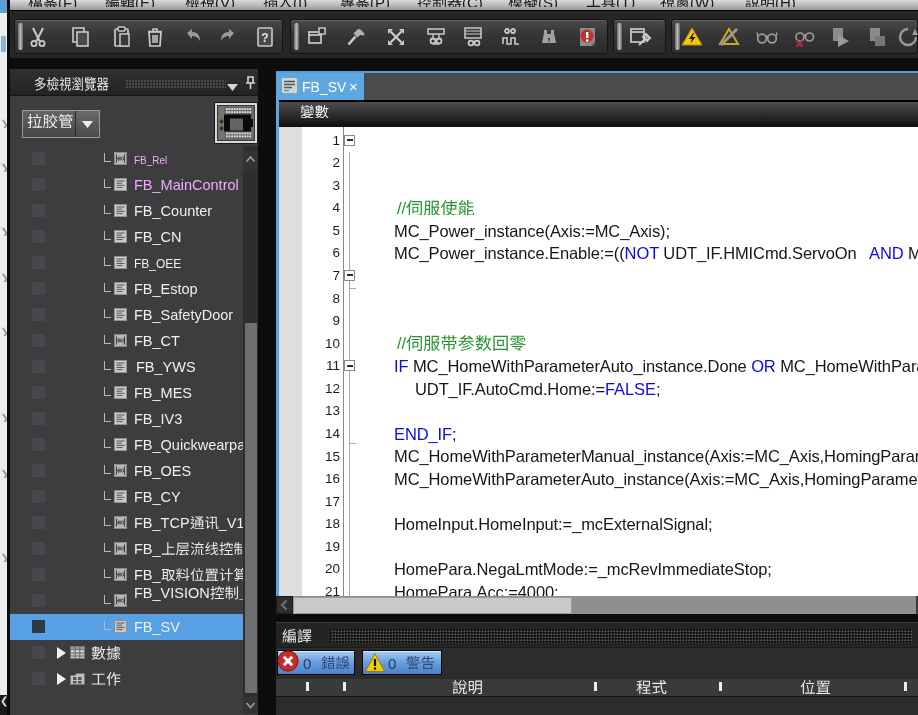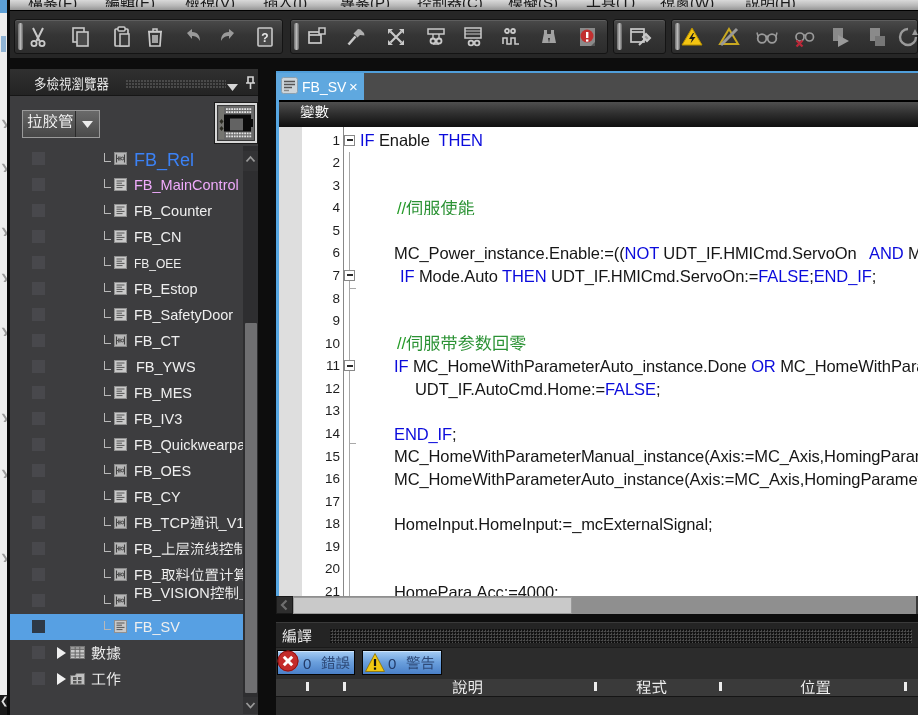--- a/index.html
+++ b/index.html
@@ -348,21 +348,21 @@
 <div class="abs" style="left:104px;top:153px;width:7px;height:9px;border-left:1.5px solid #b8b8b8;border-bottom:1.5px solid #b8b8b8"></div>
 <div class="abs" style="left:114px;top:152px;width:13px;height:13px">
     <svg width="13" height="13" viewBox="0 0 13 13">
       <rect x="0.5" y="0.5" width="12" height="12" fill="#b6b6b6" stroke="#8a8a8a"></rect>
       <path d="M2.5 2.5 V10.5 M10.5 2.5 V10.5" stroke="#424242" stroke-width="1.1"></path>
       <path d="M2.5 6.5 H4 M5.5 6.5 H6.5" stroke="#424242" stroke-width="1"></path>
       <path d="M4.7 4.5 V8.5 M6 4.5 V8.5" stroke="#424242" stroke-width="1"></path>
       <circle cx="8.4" cy="6.5" r="1.4" fill="none" stroke="#424242" stroke-width="1"></circle>
     </svg>
   </div>
-<div class="abs" style="left:134px;top:150px;width:120px;height:20px;white-space:nowrap"><span style="font-size:18px;color:#3b82f6">FB_Rel</span></div>
+<div class="abs" style="left:134px;top:150px;width:120px;height:20px;white-space:nowrap"><span style="font-size:10px;color:#f0abfc">FB_Rel</span></div>
 <div class="abs" style="left:32px;top:178px;width:13px;height:13px;background:#48484c"></div>
 <div class="abs" style="left:104px;top:179px;width:7px;height:9px;border-left:1.5px solid #b8b8b8;border-bottom:1.5px solid #b8b8b8"></div>
 <div class="abs" style="left:114px;top:178px;width:13px;height:13px">
     <svg width="13" height="13" viewBox="0 0 13 13">
       <rect x="0.5" y="0.5" width="12" height="12" fill="#c9c9c9" stroke="#909090"></rect>
       <path d="M2.5 3 H10.5 M2.5 5.2 H8 M2.5 7.4 H10.5 M2.5 9.6 H8.5" stroke="#555" stroke-width="1"></path>
     </svg>
   </div>
 <div class="abs" style="left:134px;top:176px;width:120px;height:20px;white-space:nowrap"><span style="font-size:14.5px;color:#f0abfc">FB_MainControl</span></div>
 <div class="abs" style="left:32px;top:204px;width:13px;height:13px;background:#48484c"></div>
@@ -675,48 +675,48 @@
   </div>
 <div class="abs" style="left:344px;top:269.9px;width:11px;height:11px;background:#fff;border:1px solid #888">
     <div style="position:absolute;left:1.5px;top:3.5px;width:6px;height:2px;background:#2a2a2a"></div>
   </div>
 <div class="abs" style="left:344px;top:360.2px;width:11px;height:11px;background:#fff;border:1px solid #888">
     <div style="position:absolute;left:1.5px;top:3.5px;width:6px;height:2px;background:#2a2a2a"></div>
   </div>
 <div class="abs" style="left:349px;top:443px;width:7px;height:1px;background:#a9a9a9"></div>
 <div class="abs" style="left:349px;top:288px;width:7px;height:1px;background:#a9a9a9"></div>
 <div class="abs" style="left:276px;top:127px;width:642px;height:469px;overflow:hidden;font-size:16.5px;color:#161616;letter-spacing:-0.1px">
-    <div style="position:absolute;left:84px;top:2.3px;height:22.6px;line-height:22.6px;white-space:nowrap"><span class="kw">IF</span> Enable&nbsp; <span class="kw">THEN</span></div>
     <div style="position:absolute;left:121px;top:70.0px;height:22.6px;line-height:22.6px;white-space:nowrap"><span class="cm">//</span><svg style="vertical-align:-1.44px" width="68.80" height="15.93" viewBox="0 -14.48 68.80 15.93">
         <g transform="scale(0.017200 -0.017200)" fill="#2b9234">
           <use href="#c42" x="0"></use>
           <use href="#c43" x="1000"></use>
           <use href="#c44" x="2000"></use>
           <use href="#c45" x="3000"></use>
         </g>
       </svg></div>
+    <div style="position:absolute;left:118px;top:92.6px;height:22.6px;line-height:22.6px;white-space:nowrap">MC_Power_instance(Axis:=MC_Axis);</div>
     <div style="position:absolute;left:118px;top:115.2px;height:22.6px;line-height:22.6px;white-space:nowrap">MC_Power_instance.Enable:=((<span class="kw">NOT</span> UDT_IF.HMICmd.ServoOn&nbsp;&nbsp; <span class="kw">AND</span> M</div>
-    <div style="position:absolute;left:124px;top:137.7px;height:22.6px;line-height:22.6px;white-space:nowrap"><span class="kw">IF</span> Mode.Auto <span class="kw">THEN</span> UDT_IF.HMICmd.ServoOn:=<span class="kw">FALSE</span>;<span class="kw">END_IF</span>;</div>
     <div style="position:absolute;left:121px;top:205.4px;height:22.6px;line-height:22.6px;white-space:nowrap"><span class="cm">//</span><svg style="vertical-align:-1.44px" width="120.40" height="15.98" viewBox="0 -14.53 120.40 15.98">
         <g transform="scale(0.017200 -0.017200)" fill="#2b9234">
           <use href="#c42" x="0"></use>
           <use href="#c43" x="1000"></use>
           <use href="#c46" x="2000"></use>
           <use href="#c47" x="3000"></use>
           <use href="#c48" x="4000"></use>
           <use href="#c49" x="5000"></use>
           <use href="#c50" x="6000"></use>
         </g>
       </svg></div>
     <div style="position:absolute;left:118px;top:228.0px;height:22.6px;line-height:22.6px;white-space:nowrap"><span class="kw">IF</span> MC_HomeWithParameterAuto_instance.Done <span class="kw">OR</span> MC_HomeWithParameter</div>
     <div style="position:absolute;left:139px;top:250.6px;height:22.6px;line-height:22.6px;white-space:nowrap">UDT_IF.AutoCmd.Home:=<span class="kw">FALSE</span>;</div>
     <div style="position:absolute;left:118px;top:295.7px;height:22.6px;line-height:22.6px;white-space:nowrap"><span class="kw">END_IF</span>;</div>
     <div style="position:absolute;left:118px;top:318.3px;height:22.6px;line-height:22.6px;white-space:nowrap">MC_HomeWithParameterManual_instance(Axis:=MC_Axis,HomingParameter</div>
     <div style="position:absolute;left:118px;top:340.9px;height:22.6px;line-height:22.6px;white-space:nowrap">MC_HomeWithParameterAuto_instance(Axis:=MC_Axis,HomingParameter</div>
     <div style="position:absolute;left:118px;top:386.0px;height:22.6px;line-height:22.6px;white-space:nowrap">HomeInput.HomeInput:=_mcExternalSignal;</div>
+    <div style="position:absolute;left:118px;top:431.1px;height:22.6px;line-height:22.6px;white-space:nowrap">HomePara.NegaLmtMode:=_mcRevImmediateStop;</div>
     <div style="position:absolute;left:118px;top:453.7px;height:22.6px;line-height:22.6px;white-space:nowrap">HomePara.Acc:=4000;</div>
   </div>
 <div class="abs" style="left:276px;top:596px;width:642px;height:18px;background:#8f8f8f"></div>
 <div class="abs" style="left:276px;top:596px;width:17px;height:18px;background:#2e2e2e;border:1px solid #1a1a1a">
     <svg width="15" height="16" viewBox="0 0 15 16">
       <path d="M9.5 3.5 L5 8 L9.5 12.5" stroke="#6e6e6e" stroke-width="2.2" fill="none"></path>
     </svg>
   </div>
 <div class="abs" style="left:293px;top:596.5px;width:279px;height:17px;background:#c9c9c9;border:1px solid #9a9a9a"></div>
 <div class="abs" style="left:916px;top:596px;width:2px;height:18px;background:#3a3a3a"></div>

